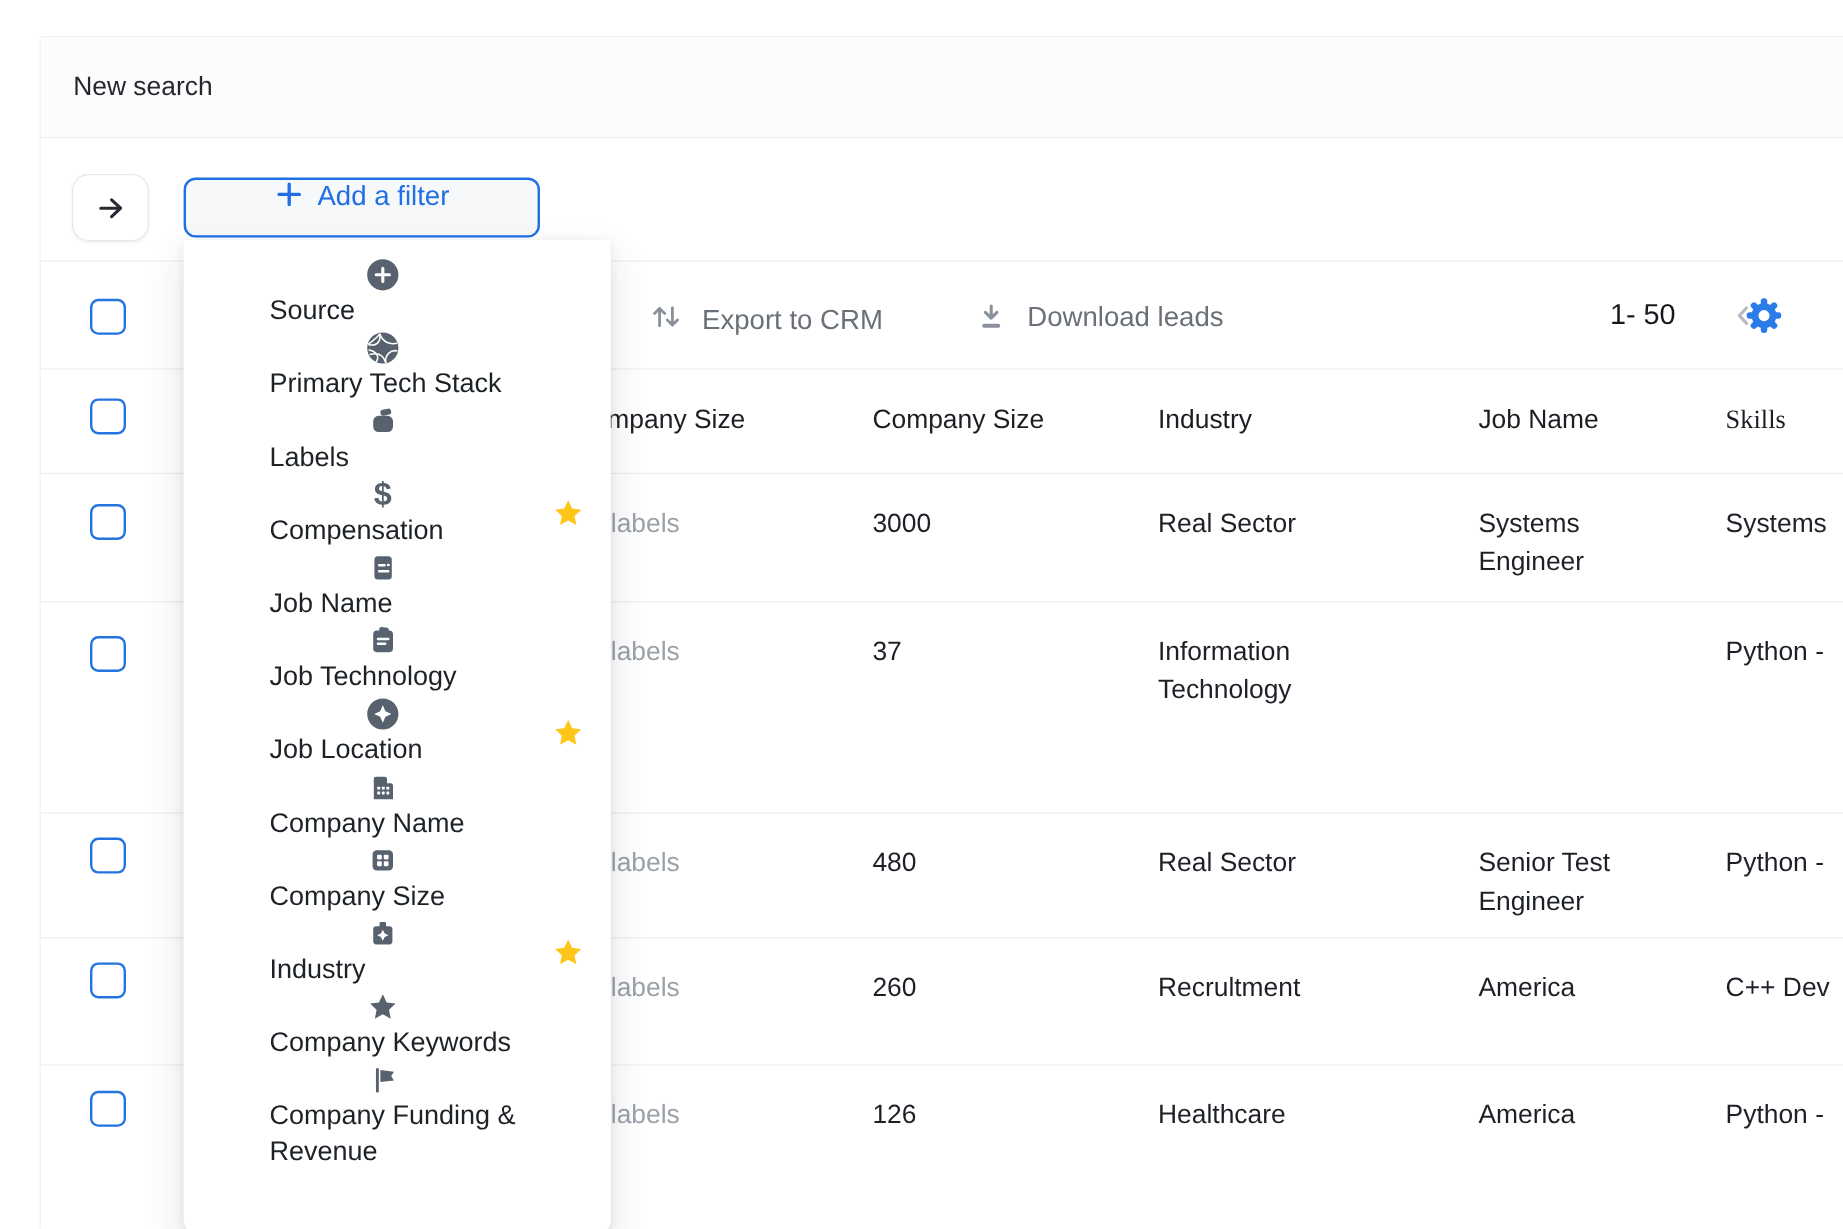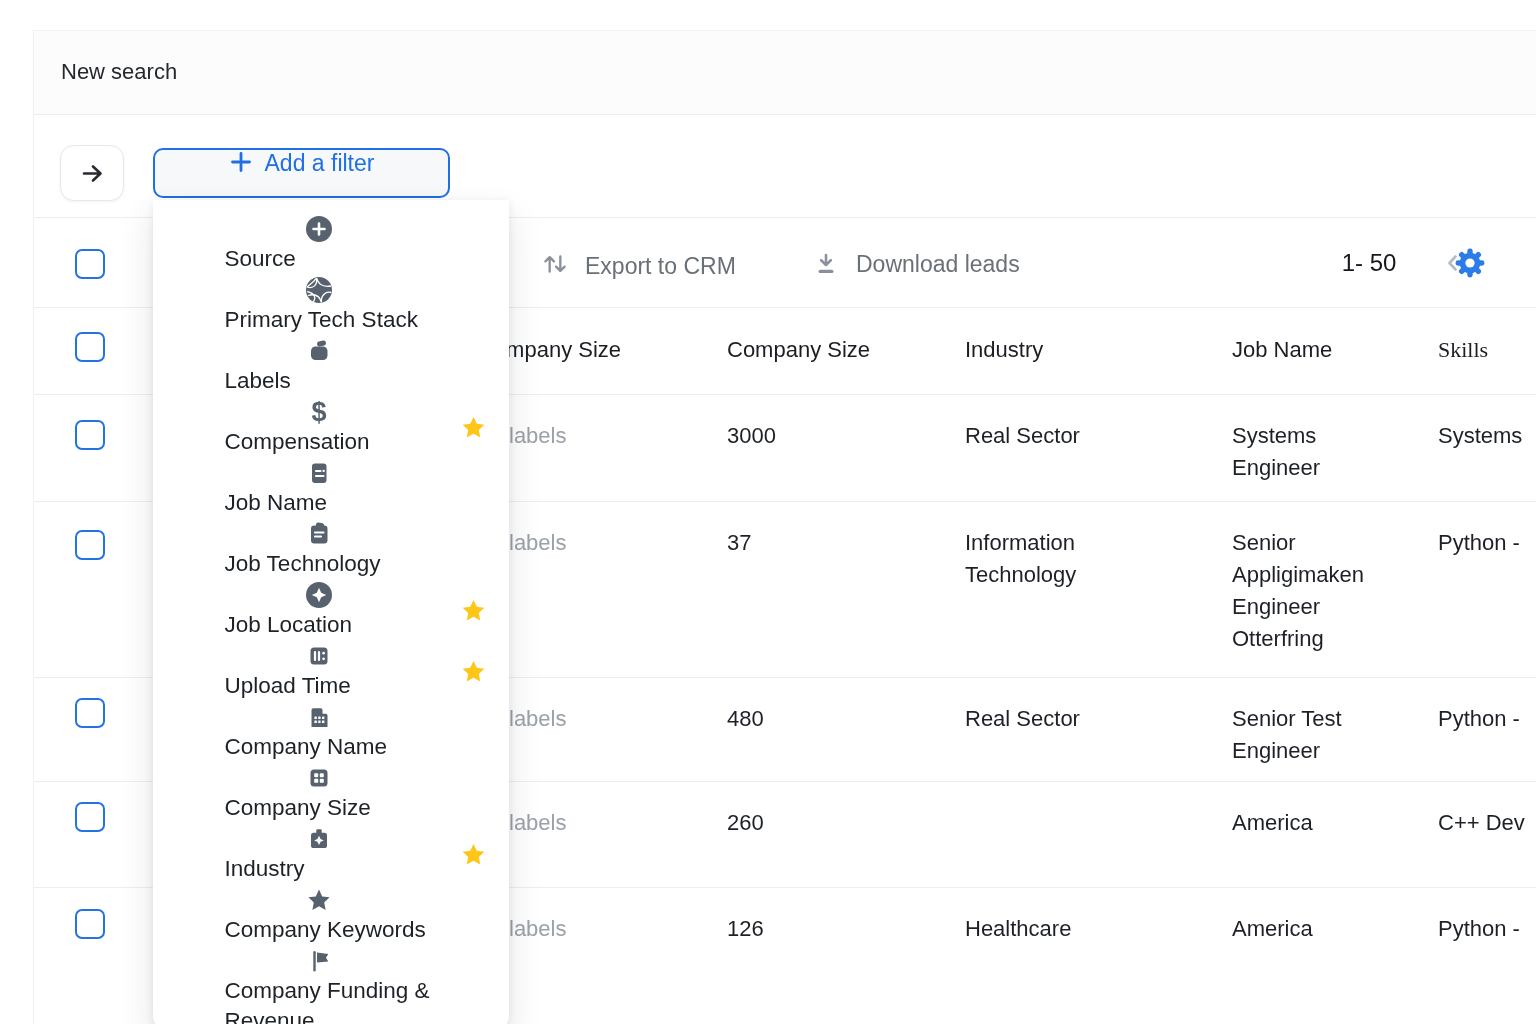--- a/index.html
+++ b/index.html
@@ -161,37 +161,37 @@
   <span class="cell c-industry">Real Sector</span>
   <span class="cell c-job">Systems Engineer</span>
   <span class="cell nowrap c-skills">Systems</span>
 </div>
 
 <div class="trow" style="top:502px; height:176px;">
   <div class="checkbox" style="top:28px;"></div>
   <span class="cell gray nowrap c-labels">labels</span>
   <span class="cell nowrap c-size">37</span>
   <span class="cell c-industry">Information Technology</span>
-  <span class="cell c-job">Senior Appligimaken Engineer Otterfring</span>
   <span class="cell nowrap c-skills">Python -</span>
 </div>
 
 <div class="trow" style="top:678px; height:104px;">
   <div class="checkbox" style="top:20px;"></div>
   <span class="cell gray nowrap c-labels">labels</span>
   <span class="cell nowrap c-size">480</span>
   <span class="cell c-industry">Real Sector</span>
   <span class="cell c-job">Senior Test Engineer</span>
   <span class="cell nowrap c-skills">Python -</span>
 </div>
 
 <div class="trow" style="top:782px; height:106px;">
   <div class="checkbox" style="top:20px;"></div>
   <span class="cell gray nowrap c-labels">labels</span>
   <span class="cell nowrap c-size">260</span>
+  <span class="cell c-industry">Recrultment</span>
   <span class="cell c-job">America</span>
   <span class="cell nowrap c-skills">C++ Dev</span>
 </div>
 
 <div class="trow" style="top:888px; height:137px; border-bottom:none;">
   <div class="checkbox" style="top:21px;"></div>
   <span class="cell gray nowrap c-labels">labels</span>
   <span class="cell nowrap c-size">126</span>
   <span class="cell c-industry">Healthcare</span>
   <span class="cell c-job">America</span>
@@ -280,36 +280,20 @@
         </svg>
     </span>
     <span class="mi-label">Job Location</span>
     <span class="mi-star">
       <svg width="29" height="29" viewBox="0 0 30 30">
           <path fill="#FFC61A" d="M15 3.5 l3.4 7.2 7.8 1 -5.7 5.4 1.5 7.8 -7 -3.9 -7 3.9 1.5 -7.8 -5.7 -5.4 7.8 -1 Z"></path>
         </svg>
     </span>
   </div>
 
-  <div class="menu-item">
-    <span class="mi-icon">
-      <svg width="30" height="30" viewBox="0 0 30 30">
-          <rect x="6.5" y="6.5" width="17" height="17" rx="3.5" fill="#57626e"></rect>
-      <path d="M11 11 v8 M15 11 v8" stroke="#fff" stroke-width="2.2" stroke-linecap="round" fill="none"></path>
-      <circle cx="19.6" cy="12.2" r="1.35" fill="#fff"></circle>
-          <circle cx="19.6" cy="17.8" r="1.35" fill="#fff"></circle>
-        </svg>
-    </span>
-    <span class="mi-label">Upload Time</span>
-    <span class="mi-star">
-      <svg width="29" height="29" viewBox="0 0 30 30">
-          <path fill="#FFC61A" d="M15 3.5 l3.4 7.2 7.8 1 -5.7 5.4 1.5 7.8 -7 -3.9 -7 3.9 1.5 -7.8 -5.7 -5.4 7.8 -1 Z"></path>
-        </svg>
-    </span>
-  </div>
 
   <div class="menu-item">
     <span class="mi-icon">
       <svg width="30" height="30" viewBox="0 0 30 30">
           <path fill="#57626e" d="M7.5 25 V8 a1.8 1.8 0 0 1 1.8 -1.8 h7.4 a1.8 1.8 0 0 1 1.8 1.8 v3.7 h3.2 a1.8 1.8 0 0 1 1.8 1.8 V25 Z"></path>
       <g fill="#fff">
             <rect x="10.4" y="14.6" width="2.4" height="2.4" rx=".5"></rect>
             <rect x="14.2" y="14.6" width="2.4" height="2.4" rx=".5"></rect>
             <rect x="18" y="14.6" width="2.4" height="2.4" rx=".5"></rect>
       <rect x="10.4" y="18.6" width="2.4" height="2.4" rx=".5"></rect>

